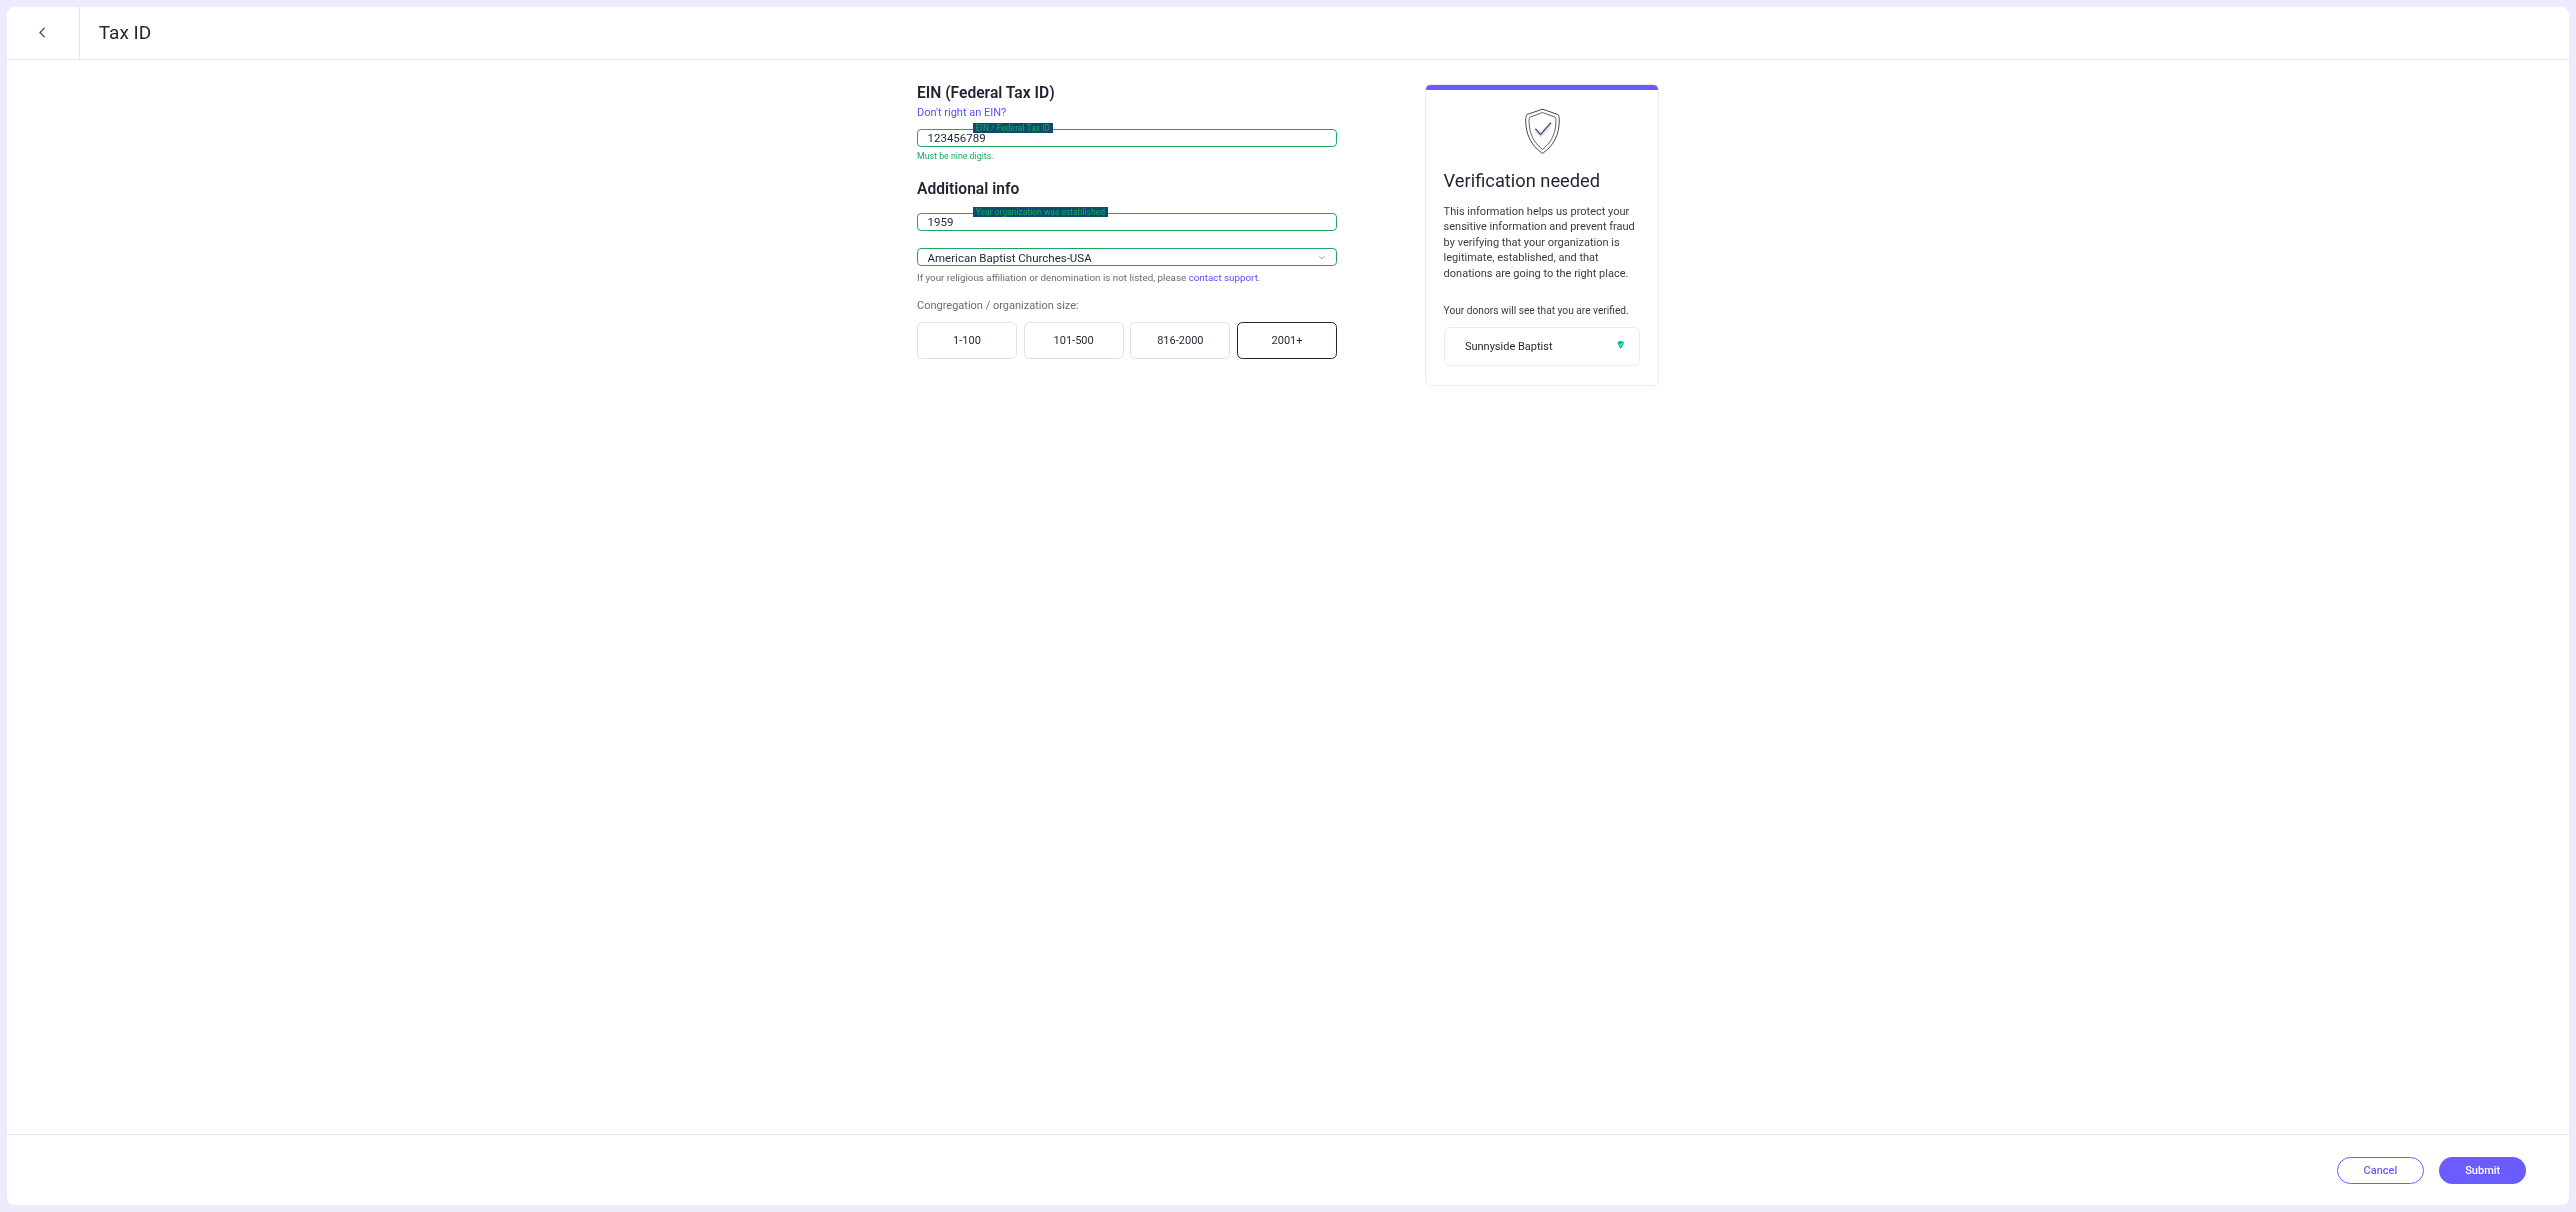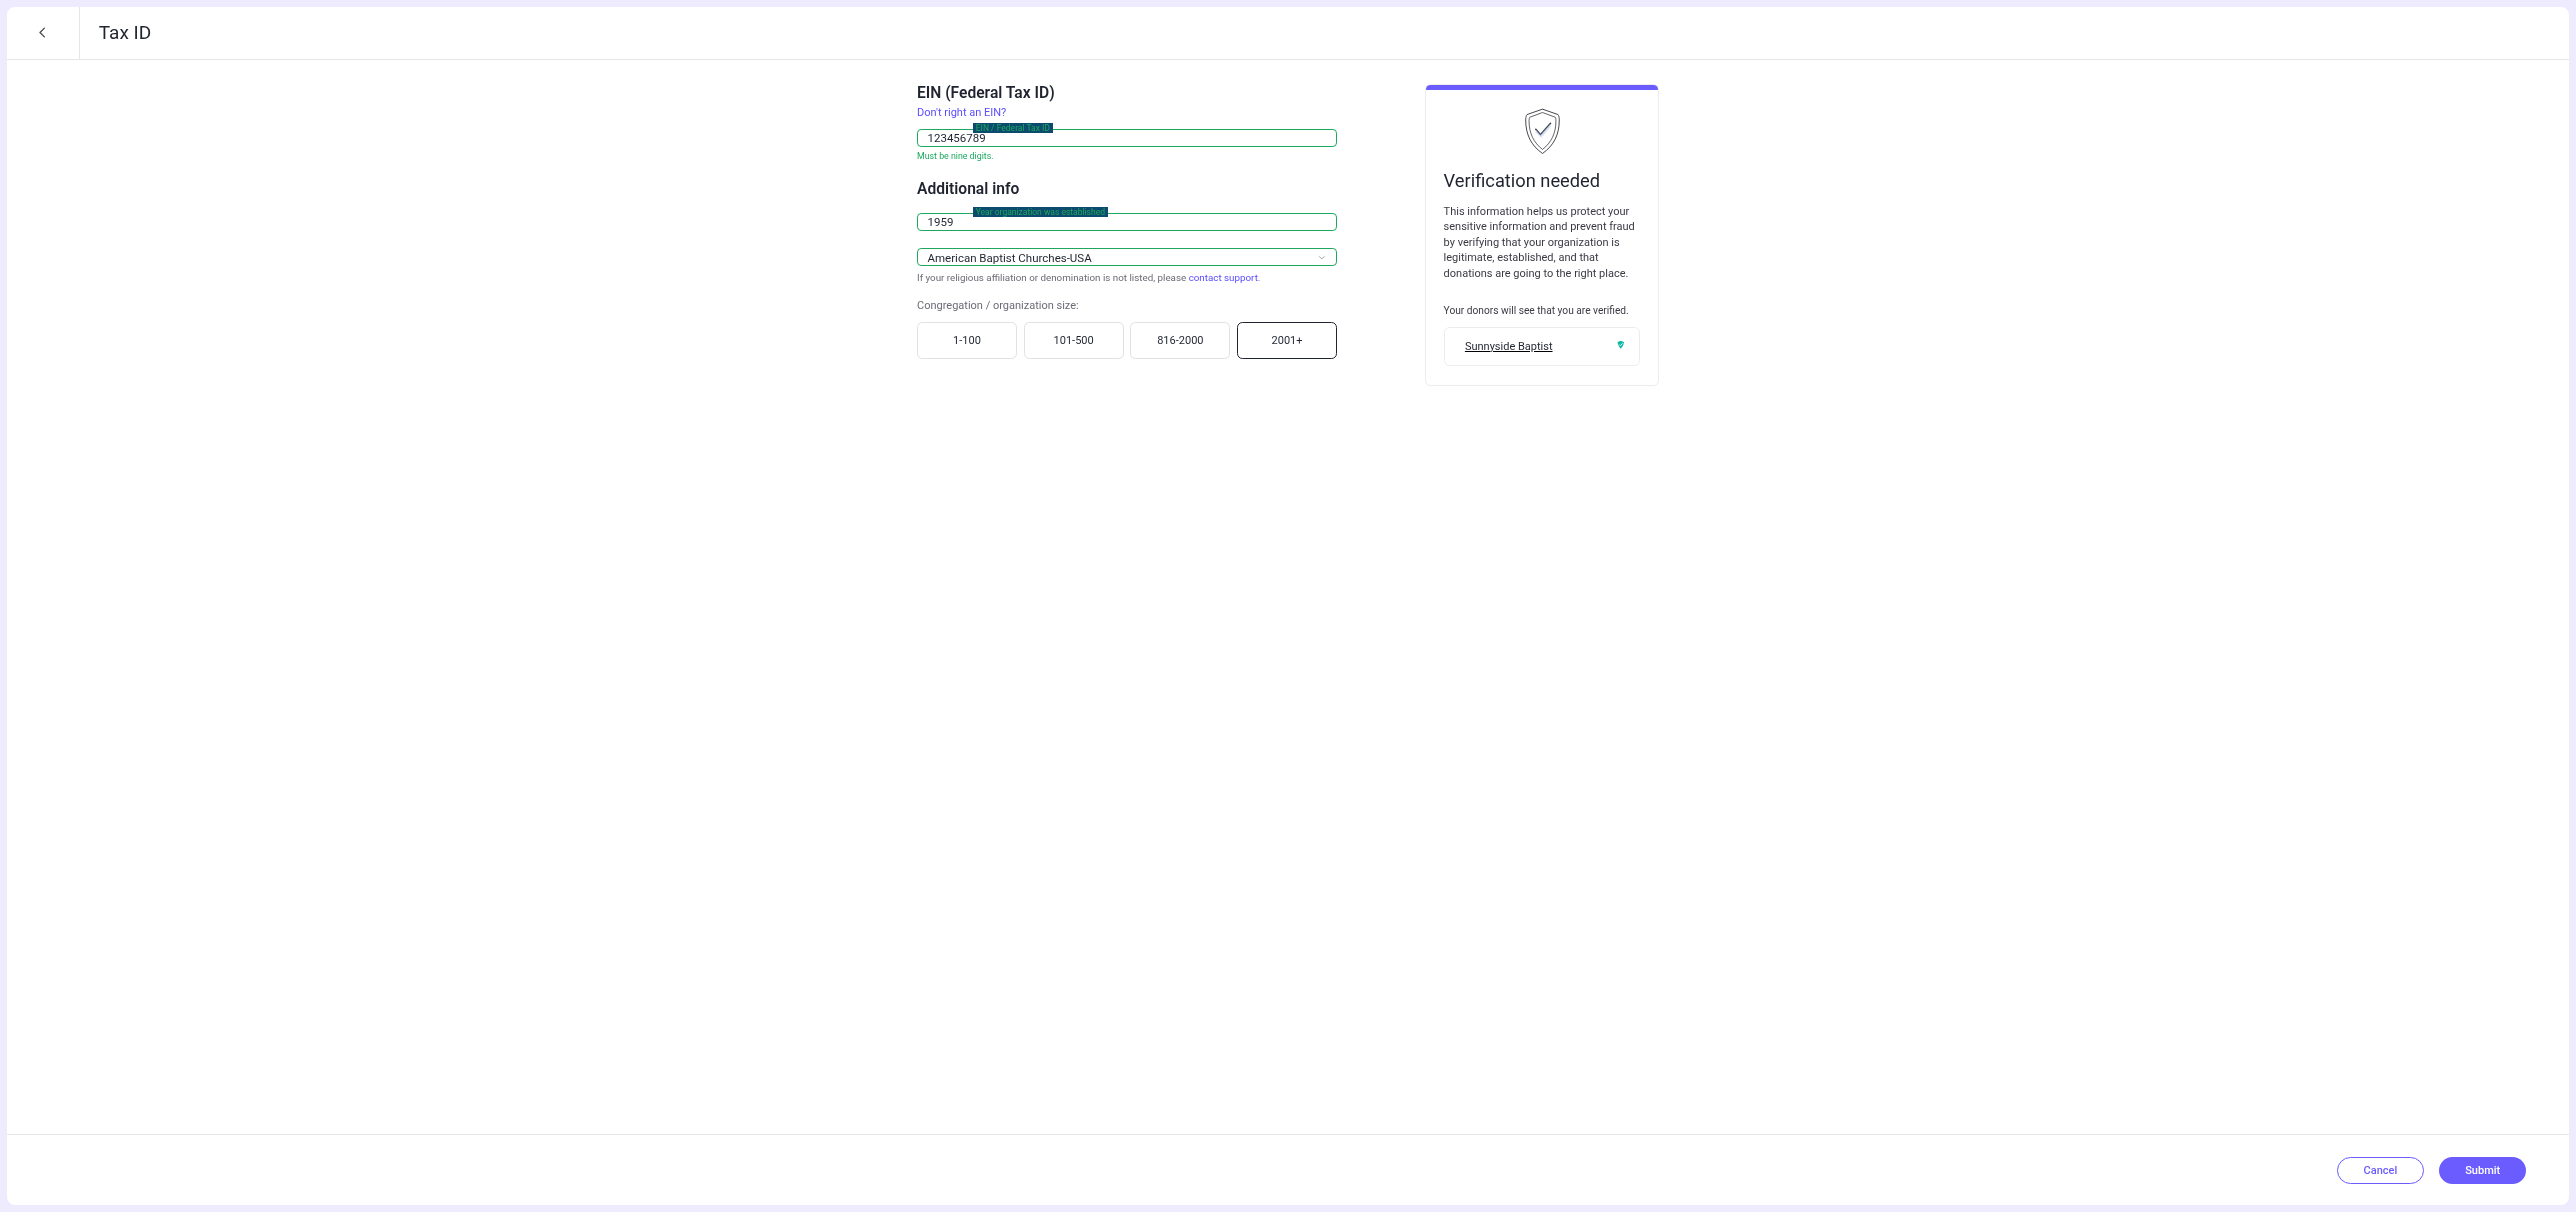--- a/index.html
+++ b/index.html
@@ -183,21 +183,20 @@
   margin-bottom: 11px;
 }
 .org-chip {
   border: 0.7px solid #ECECEF;
   border-radius: 5.4px;
   height: 39px;
   display: flex;
   align-items: center;
   justify-content: space-between;
   padding: 0 13.6px 0 20.3px;
-  text-decoration: underline;
 }
 .org-name {
   font-size: 11px;
   color: #1F2430;
 }
 .verified-badge svg { width: 9.5px; height: 9.5px; }
 
 
 .footer {
   border-top: 0.7px solid #E6E6E9;

